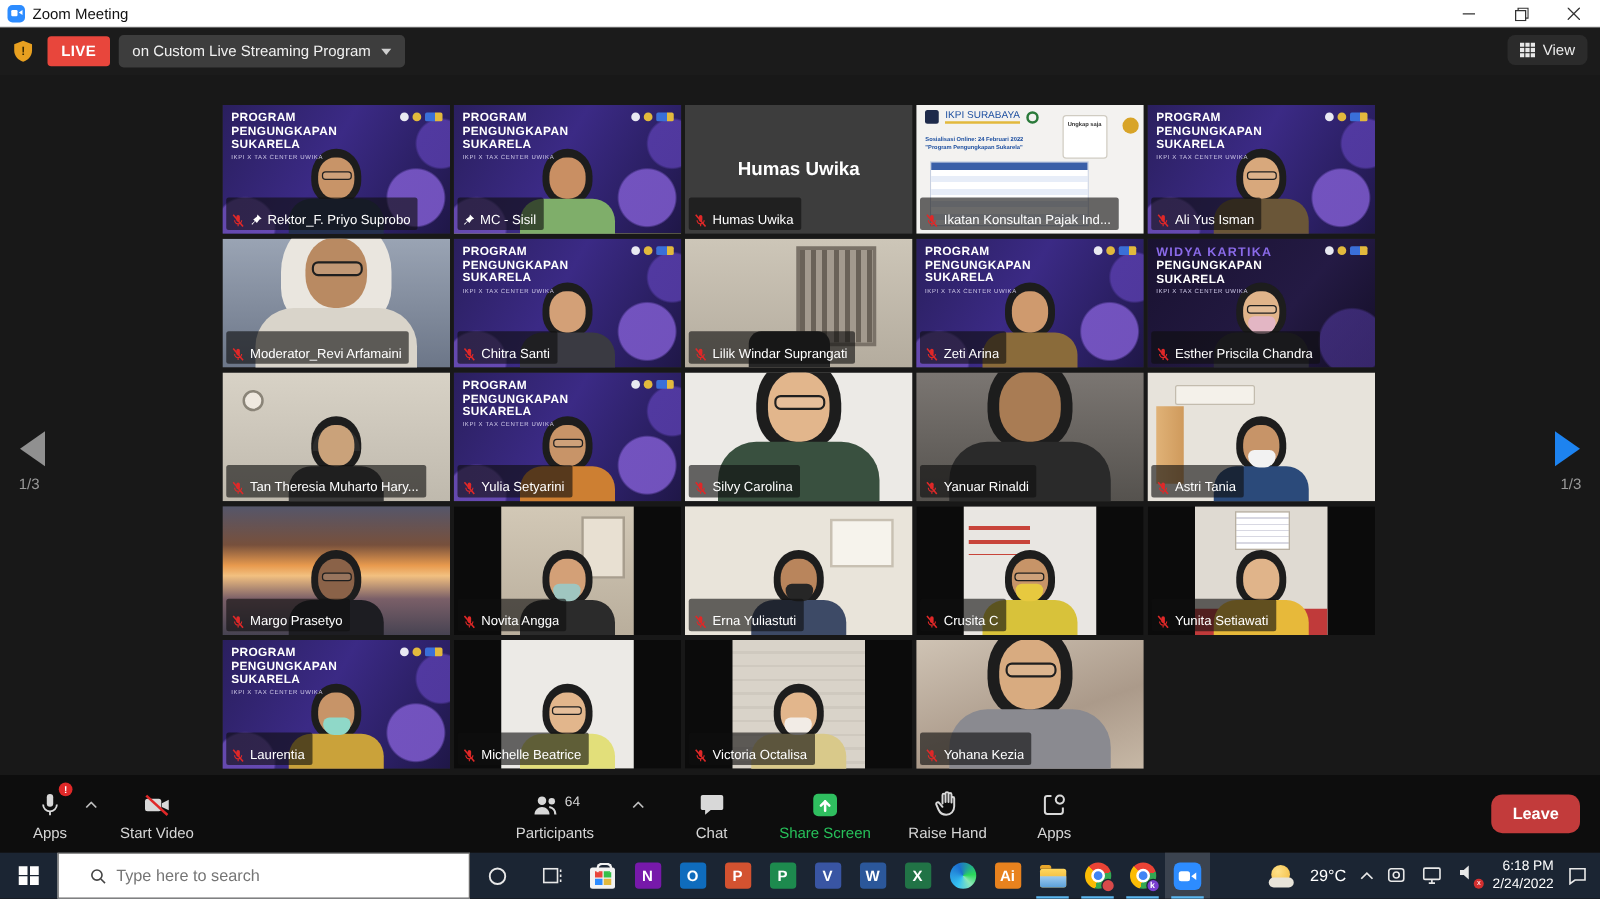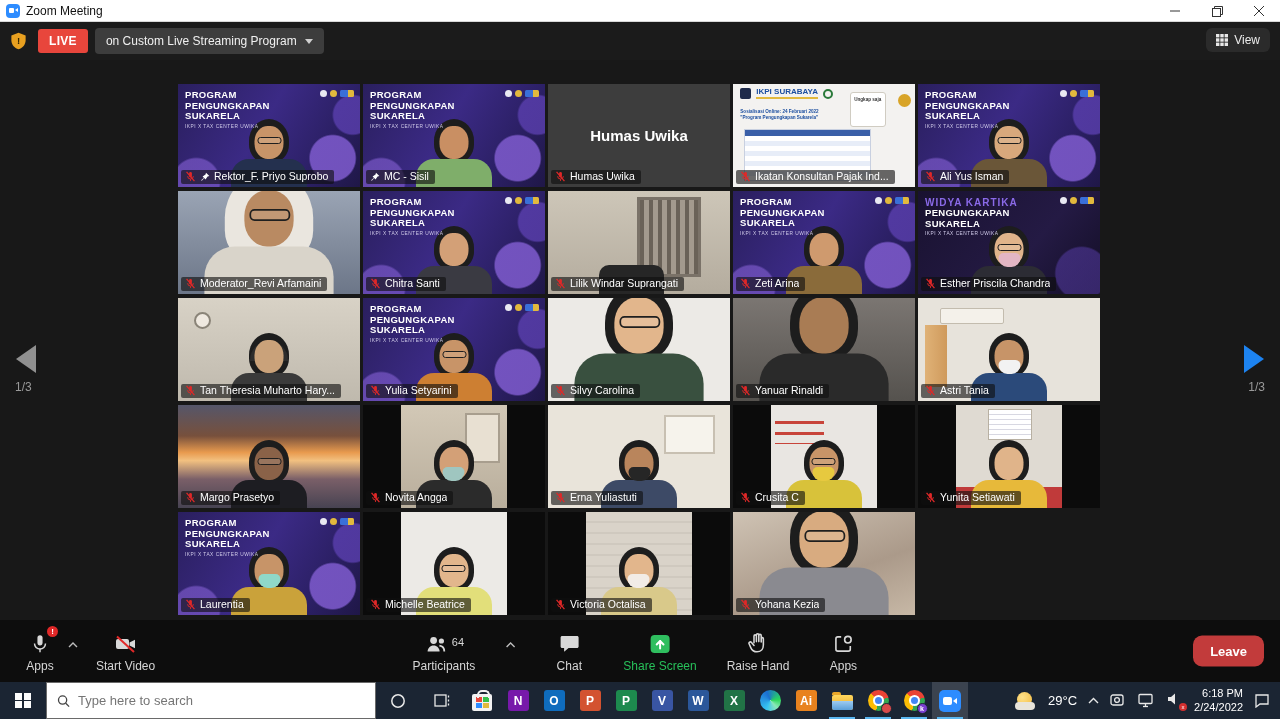--- a/index.html
+++ b/index.html
@@ -33,22 +33,22 @@
   .grid { position:absolute; left:178px; top:24px; width:923px; height:531px;
     display:grid; grid-template-columns:repeat(5,182px); grid-template-rows:repeat(5,103px);
     gap:4px 3px; }
   .tile { position:relative; background:#222; overflow:hidden; }
   .tile.active { box-shadow: inset 0 0 0 3px #c4d147; }
   .vid { position:absolute; inset:0; overflow:hidden; }
   .vid.pbox { background:#0b0b0b; display:flex; justify-content:center; }
   .strip { position:relative; width:58%; height:100%; overflow:hidden; }
 
   
-  .plate { position:absolute; left:3px; bottom:3px; max-width:95%; display:flex; align-items:flex-end;
-    gap:4px; background:rgba(15,15,15,.62); padding:0 6px 2px 4px; border-radius:2px; z-index:5; }
+  .plate { position:absolute; left:3px; bottom:3px; max-width:95%; display:flex; align-items:center;
+    gap:4px; background:rgba(15,15,15,.62); padding:12px 6px 2px 4px; border-radius:2px; z-index:5; }
   .plate .pname { color:#fff; font-size:10.5px; white-space:nowrap; overflow:hidden; text-overflow:ellipsis; }
   .plate svg { flex:0 0 auto; display:block; }
 
   
   .bg-pps { background:
       radial-gradient(circle at 85% 72%, rgba(122,88,200,.9) 0 13%, transparent 14%),
       radial-gradient(circle at 96% 30%, rgba(90,63,174,.8) 0 10%, transparent 11%),
       radial-gradient(circle at 10% 95%, rgba(122,88,200,.7) 0 12%, transparent 13%),
       linear-gradient(120deg,#2a1f5e 0%,#3b2a85 45%,#2c2066 75%,#1f1747 100%); }
   .bg-widya { background:
@@ -100,21 +100,21 @@
   .bg-room-cal::after { content:""; position:absolute; left:0; bottom:0; width:100%; height:20%; background:#c03a3a; }
   .bg-room-wall { background:#dcd8d1; }
   .bg-room-wall::before { content:""; position:absolute; right:14%; top:18%; width:16%; height:16%;
     background:#c9c4bc; border:1px solid #a8a29a; }
   .bg-room-brick { background:repeating-linear-gradient(180deg,#d9d3c9 0 9px,#cfc9bf 9px 11px); }
 
   
   .slide { position:absolute; inset:0; background:#f3f2f0; }
   .sl-logos { position:absolute; left:4%; top:4%; display:flex; align-items:center; gap:5px; }
   .sl-dark { width:11px; height:11px; background:#1e2a4a; border-radius:2px; }
-  .sl-ikpi { font-size:8px; font-weight:bold; color:#1d4fa0; border-bottom:2px solid #e2b93d; line-height:1.1; }
+  .sl-ikpi { font-size:8px; font-weight:normal; color:#1d4fa0; border-bottom:2px solid #e2b93d; line-height:1.1; }
   .sl-ring { width:10px; height:10px; border:2px solid #2a7a3a; border-radius:50%; }
   .sl-sub { position:absolute; left:4%; top:24%; font-size:4.6px; color:#1d4fa0; font-weight:bold; width:45%; line-height:1.3; }
   .sl-card { position:absolute; right:16%; top:8%; width:20%; height:34%; background:#fff; border:1px solid #d0ccc2;
     border-radius:3px; font-size:4.6px; font-weight:bold; color:#333; text-align:center; padding-top:4px; }
   .sl-gold { position:absolute; right:2%; top:10%; width:13px; height:13px; border-radius:50%; background:#d8a428; }
   .sl-table { position:absolute; left:6%; top:44%; width:70%; height:50%; background:#fff; border:1px solid #c8d0e0; }
   .sl-table::before { content:""; position:absolute; left:0; top:0; width:100%; height:6px; background:#3a5fa8; }
   .sl-table::after { content:""; position:absolute; left:0; top:6px; width:100%; height:calc(100% - 6px);
     background:repeating-linear-gradient(180deg,#ffffff 0 5px,#e7edf8 5px 10px); }
 
@@ -153,21 +153,21 @@
   .pcount { font-size:11px; color:#d8d8d8; position:relative; top:-8px; margin-left:2px; }
   .zb-caret { color:#bdbdbd; position:relative; top:-8px; }
   .leave-btn { position:absolute; right:16px; top:50%; transform:translateY(-50%);
     background:#c23b3b; color:#fff; font-size:13px; font-weight:bold; padding:8px 17px; border-radius:9px; border:none; }
 
   
   .taskbar { height:37px; background:#1b2533; display:flex; align-items:stretch; }
   .start { width:46px; display:flex; align-items:center; justify-content:center; }
   .winlogo { display:grid; grid-template-columns:7px 7px; grid-template-rows:7px 7px; gap:1.5px; }
   .winlogo span { background:#fdfdfd; }
-  .searchbox { width:330px; background:#fff; display:flex; align-items:center; gap:8px; padding:0 10px; border:1px solid #6a6a6a; }
+  .searchbox { width:330px; background:#fff; display:flex; align-items:center; gap:8px; padding:0 25px; border:1px solid #6a6a6a; }
   .searchbox input { border:none; outline:none; font-size:13px; color:#222; width:100%; background:transparent;
     font-family:"Liberation Sans", sans-serif; }
   .tb-sys { width:44px; display:flex; align-items:center; justify-content:center; }
   .tb-apps { display:flex; align-items:stretch; }
   .tb-app { position:relative; width:36px; display:flex; align-items:center; justify-content:center; }
   .tb-app.lit::after { content:""; position:absolute; left:5px; right:5px; bottom:0; height:2px; background:#5bb7f0; }
   .tb-app.zoom-active { background:rgba(255,255,255,.14); }
   .appsq { width:21px; height:21px; border-radius:3px; color:#fff; font-weight:bold; font-size:12px;
     display:flex; align-items:center; justify-content:center; }
   .store-ic { width:20px; height:17px; background:#f2f2f2; border-radius:2px; position:relative; margin-top:3px;

